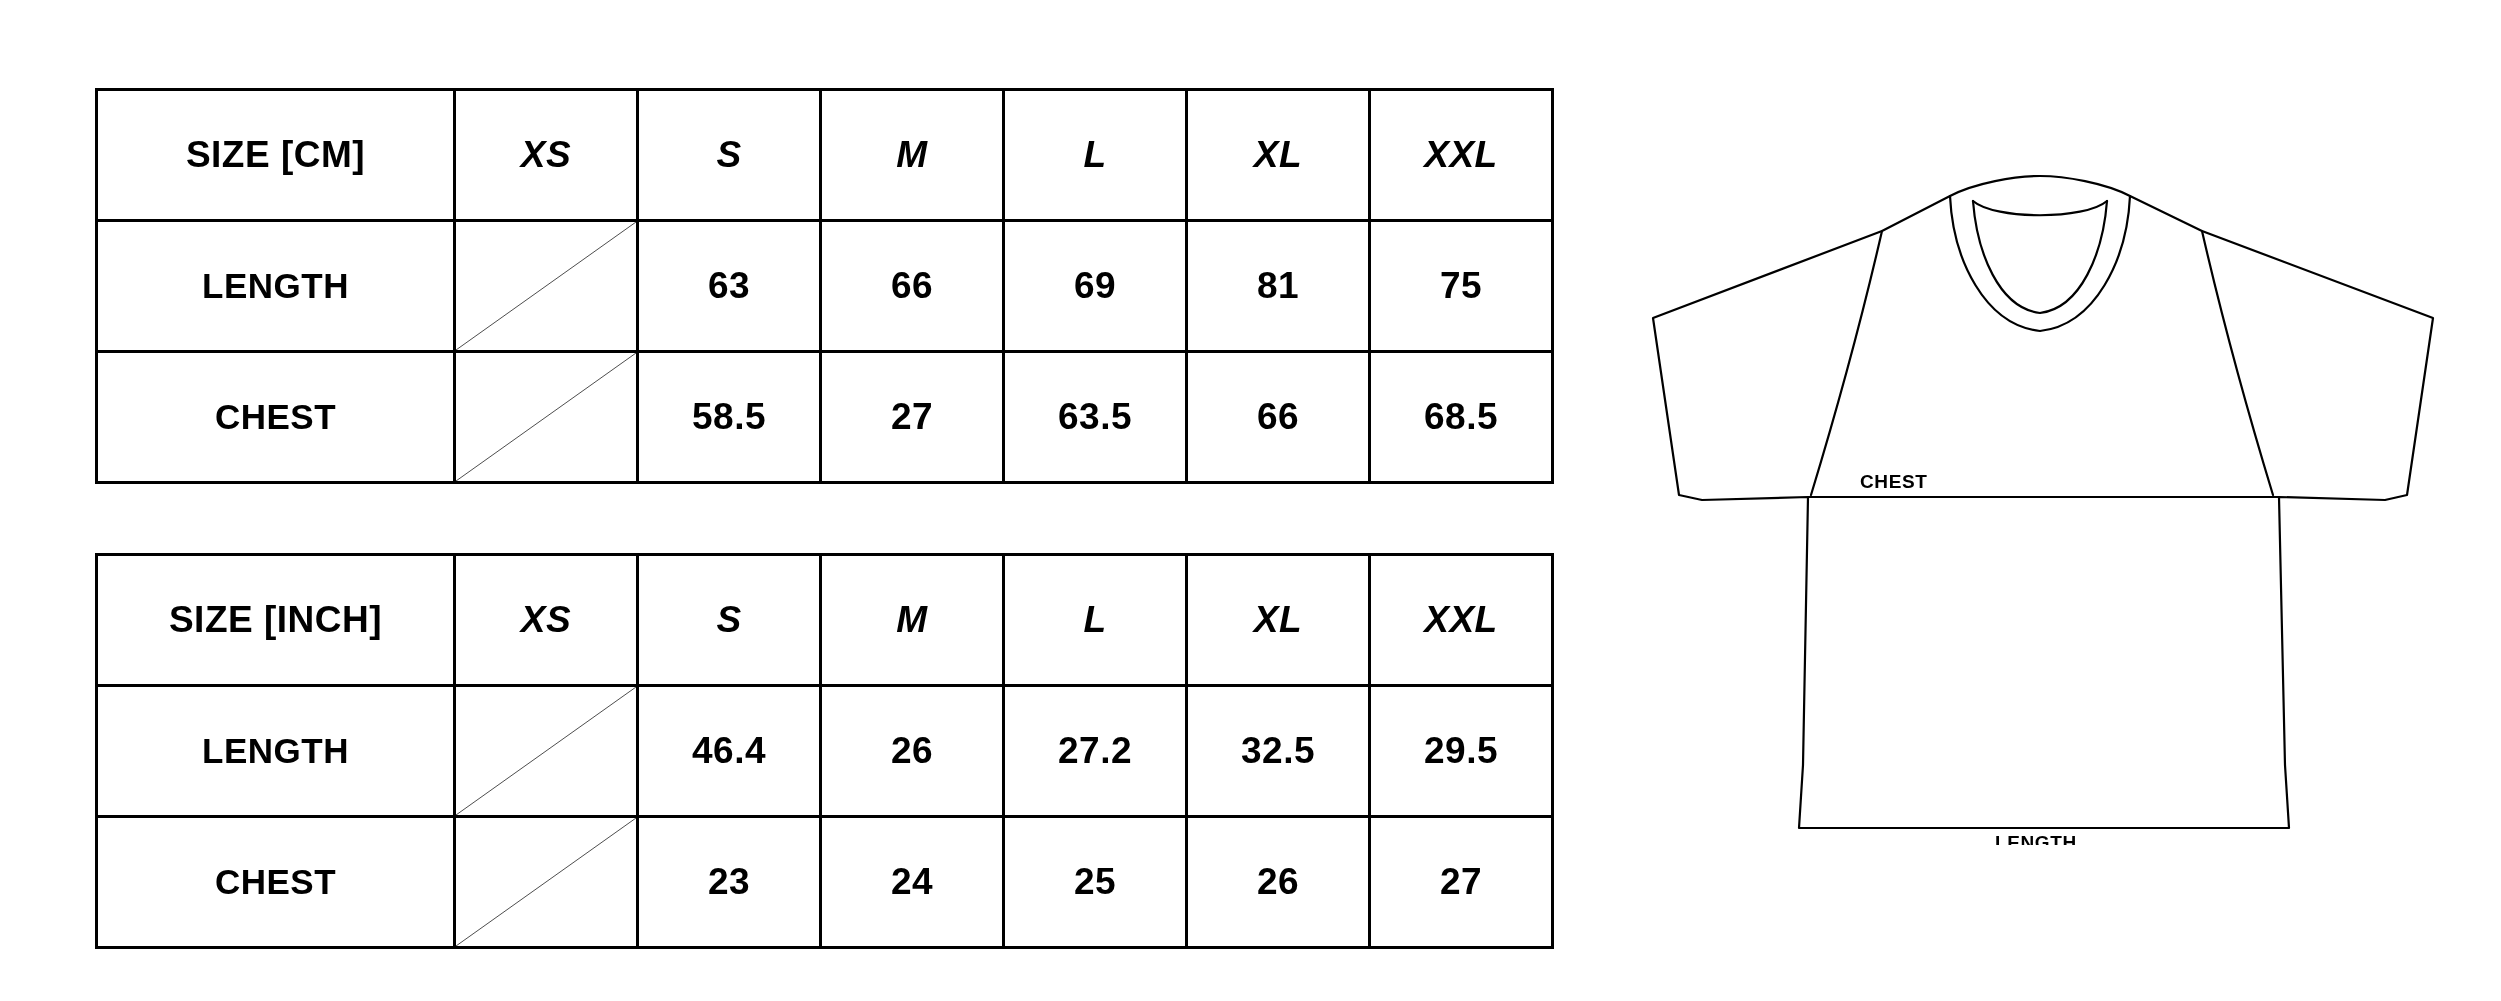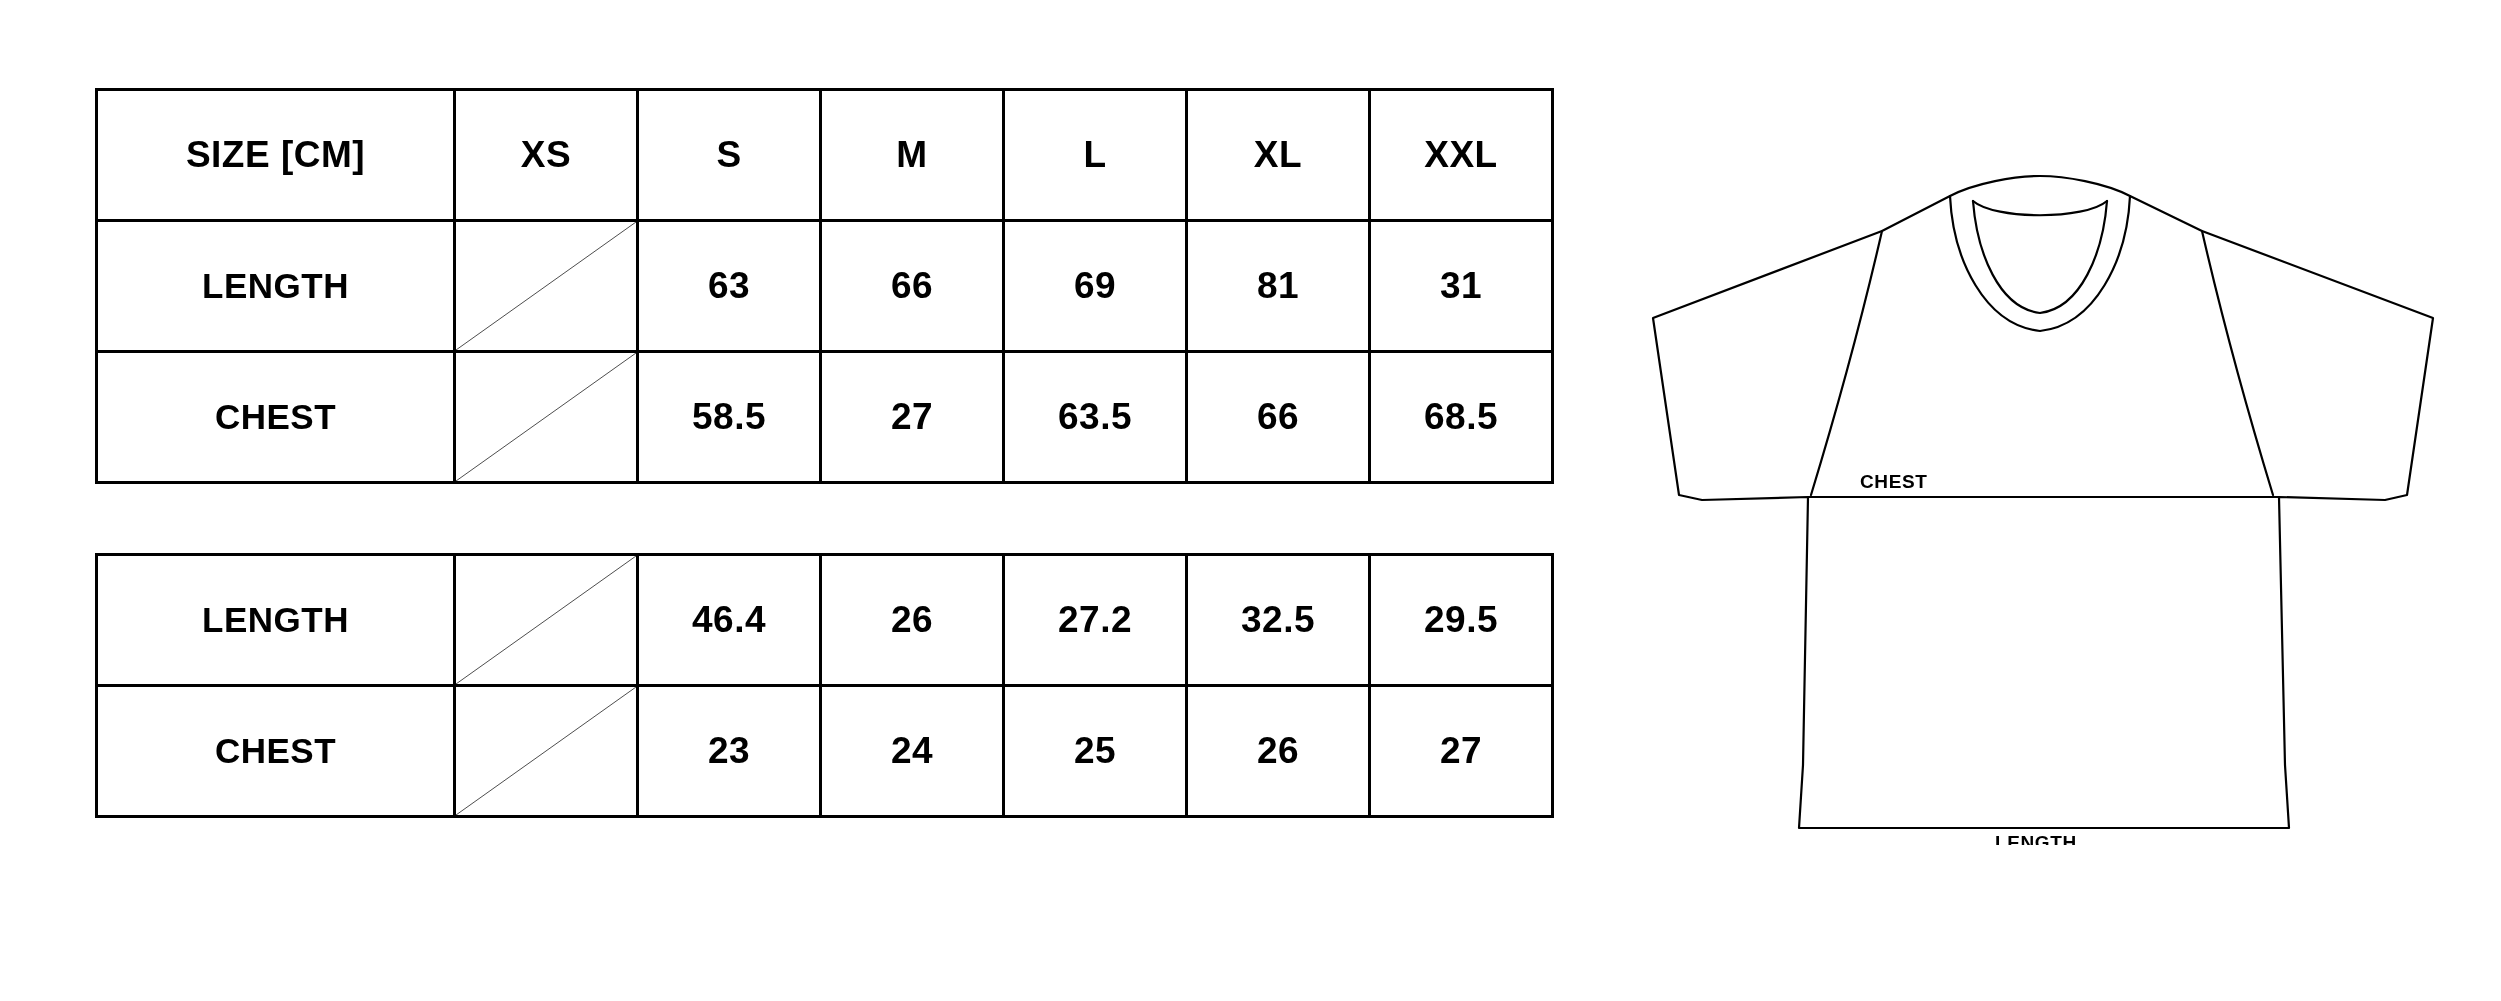--- a/index.html
+++ b/index.html
@@ -44,21 +44,21 @@
   
   #table-cm  { left: 95px; top: 88px;  }
   #table-in  { left: 95px; top: 553px; }
 
   .size-table tr { height: 131px; }
 
   .col-label { width: 358px; }
   .col-size  { width: 183px; }
 
   .cell-head-label { font-size: 37px; letter-spacing: 0.5px; }
-  .cell-head-size  { font-size: 37px; letter-spacing: 0.5px; }
+  .cell-head-size  { font-size: 37px; letter-spacing: 0.5px; font-style: italic; }
   .cell-row-label  { font-size: 35px; letter-spacing: 0.5px; }
   .cell-value      { font-size: 37px; letter-spacing: 0.5px; }
 
   
   .cell-slash { overflow: hidden; }
   .cell-slash .slash-line {
     position: absolute;
     left: 0; top: 0;
     width: 100%;
     height: 100%;
@@ -123,21 +123,21 @@
         <td class="cell-row-label">LENGTH</td>
         <td class="cell-slash">
           <svg class="slash-line" viewBox="0 0 100 100" preserveAspectRatio="none">
             <line x1="0" y1="100" x2="100" y2="0" stroke="#000000" stroke-width="0.7" vector-effect="non-scaling-stroke"></line>
           </svg>
         </td>
         <td class="cell-value">63</td>
         <td class="cell-value">66</td>
         <td class="cell-value">69</td>
         <td class="cell-value">81</td>
-        <td class="cell-value">31</td>
+        <td class="cell-value">75</td>
       </tr>
       <tr>
         <td class="cell-row-label">CHEST</td>
         <td class="cell-slash">
           <svg class="slash-line" viewBox="0 0 100 100" preserveAspectRatio="none">
             <line x1="0" y1="100" x2="100" y2="0" stroke="#000000" stroke-width="0.7" vector-effect="non-scaling-stroke"></line>
           </svg>
         </td>
         <td class="cell-value">58.5</td>
         <td class="cell-value">27</td>
@@ -152,20 +152,29 @@
     <colgroup>
       <col class="col-label">
         <col class="col-size">
         <col class="col-size">
         <col class="col-size">
       <col class="col-size">
         <col class="col-size">
         <col class="col-size">
     </colgroup>
     <tbody>
+      <tr>
+        <td class="cell-head-label">SIZE [INCH]</td>
+        <td class="cell-head-size">XS</td>
+        <td class="cell-head-size">S</td>
+        <td class="cell-head-size">M</td>
+        <td class="cell-head-size">L</td>
+        <td class="cell-head-size">XL</td>
+        <td class="cell-head-size">XXL</td>
+      </tr>
       <tr>
         <td class="cell-row-label">LENGTH</td>
         <td class="cell-slash">
           <svg class="slash-line" viewBox="0 0 100 100" preserveAspectRatio="none">
             <line x1="0" y1="100" x2="100" y2="0" stroke="#000000" stroke-width="0.7" vector-effect="non-scaling-stroke"></line>
           </svg>
         </td>
         <td class="cell-value">46.4</td>
         <td class="cell-value">26</td>
         <td class="cell-value">27.2</td>

